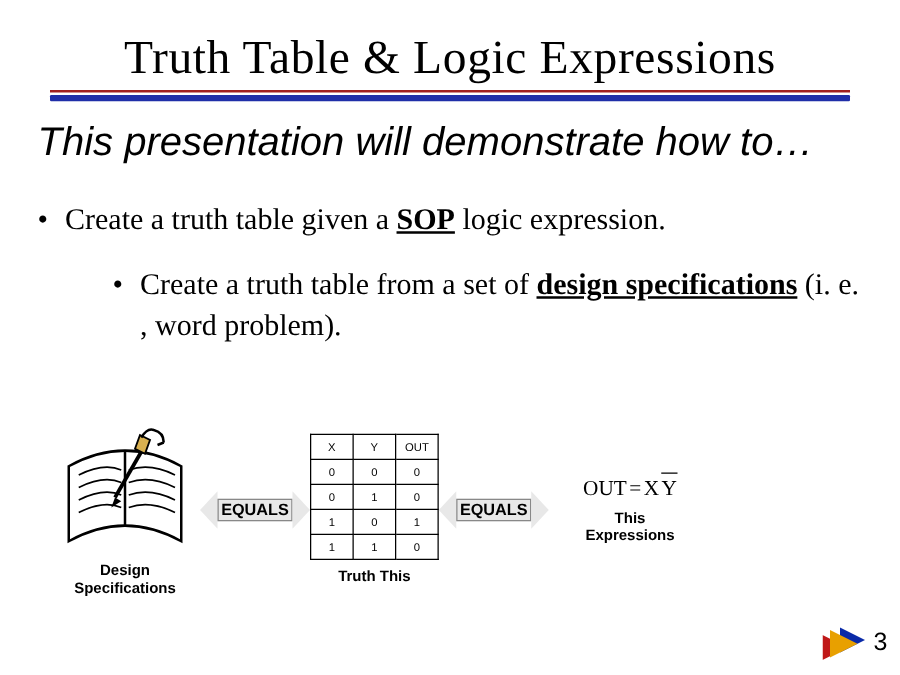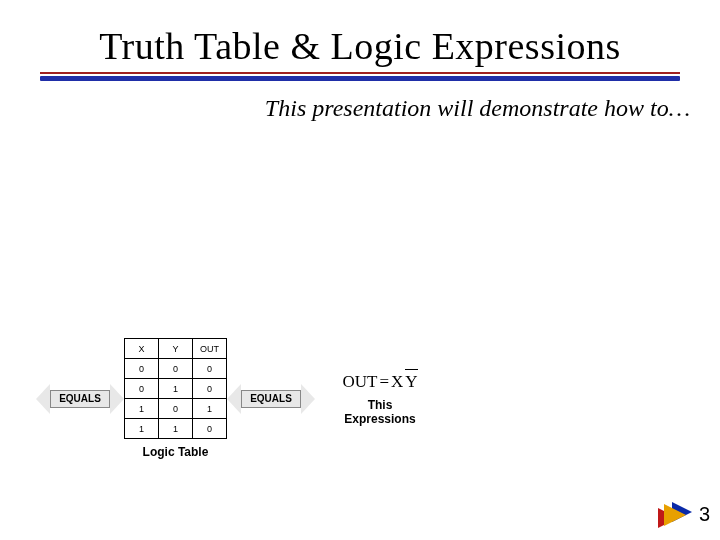--- a/index.html
+++ b/index.html
@@ -26,24 +26,24 @@
   }
   .title-rule {
     width: 640px;
     margin: 0 auto 14px auto;
   }
   .title-rule .reds { height: 2px; background: #a02020; }
   .title-rule .gap  { height: 2px; background: transparent; }
   .title-rule .blue { height: 5px; background: #1f2ea8; border-radius: 1px; }
 
   .subtitle {
-    font-family: Liberation Serif, serif;
+    font-family: Liberation Sans, sans-serif;
     font-style: italic;
-    font-size: 24px;
-    text-align: right;
+    font-size: 32px;
+    text-align: left;
     margin: 8px 0 28px 0;
   }
 
   ul.bullets { list-style: none; padding: 0; margin: 0; }
   ul.bullets > li {
     font-family: "Times New Roman", Times, serif;
     font-size: 24px;
     line-height: 1.35;
     position: relative;
     margin-bottom: 20px;
@@ -82,21 +82,21 @@
     position: relative;
   }
   .book-wrap { display: flex; flex-direction: column; align-items: center; width: 120px; }
 
   
   .eqarrow {
     width: 80px; height: 30px;
     position: relative;
     display: flex; align-items: center; justify-content: center;
     font-family: Arial, sans-serif;
-    font-size: 10px; font-weight: 700;
+    font-size: 13px; font-weight: 700;
   }
   .eqarrow .body {
     position: absolute;
     left: 10px; right: 10px; top: 6px; bottom: 6px;
     background: #e8e8e8;
     border: 1px solid #888;
   }
   .eqarrow .tri-l, .eqarrow .tri-r {
     position: absolute; width: 0; height: 0;
     border-top: 15px solid transparent;
@@ -166,23 +166,49 @@
 
   <div class="title">Truth Table &amp; Logic Expressions</div>
   <div class="title-rule">
     <div class="reds"></div>
       <div class="gap"></div>
       <div class="blue"></div>
   </div>
 
   <div class="subtitle">This presentation will demonstrate how to…</div>
 
+  <ul class="bullets">
+    <li>
+      <span>Create a truth table given a </span><span class="bold underline">SOP</span><span> logic expression.</span>
+    </li>
+    <li class="inner">
+      <span>Create a truth table from a set of </span><span class="bold underline">design specifications</span><span> (i. e. , word problem).</span>
+    </li>
+  </ul>
 
   <div class="diagram">
 
+    <div class="book-wrap">
+      <div class="book">
+        <svg viewBox="0 0 110 105" width="110" height="105">
+          <path d="M10 35 Q55 10 100 35 L100 95 Q55 70 10 95 Z" fill="#fff" stroke="#000" stroke-width="2"></path>
+          <path d="M55 22 L55 82" stroke="#000" stroke-width="2"></path>
+          <path d="M18 42 Q38 32 52 38 M18 52 Q38 42 52 48 M18 62 Q38 52 52 58 M18 72 Q38 62 52 68" stroke="#000" stroke-width="1.3" fill="none"></path>
+          <path d="M58 38 Q75 32 95 42 M58 48 Q75 42 95 52 M58 58 Q75 52 95 62 M58 68 Q75 62 95 72" stroke="#000" stroke-width="1.3" fill="none"></path>
+          <path d="M47 60 L70 20" stroke="#000" stroke-width="3"></path>
+          <path d="M67 10 L75 14 L71 25 L63 21 Z" fill="#d8b050" stroke="#000" stroke-width="1.5"></path>
+          <path d="M47 60 L44 68 L52 63 Z" fill="#000"></path>
+          <path d="M68 12 Q73 4 78 6 Q86 8 86 16 M86 16 L81 18" fill="none" stroke="#000" stroke-width="2"></path>
+        </svg>
+      </div>
+      <div class="caption">
+        <span>Design</span><br>
+        <span>Specifications</span>
+      </div>
+    </div>
 
     <div class="eqarrow">
       <div class="tri-l"></div>
         <div class="body"></div>
         <div class="tri-r"></div>
       <span>EQUALS</span>
     </div>
 
     <div class="tt-wrap">
       <table class="tt">
@@ -207,21 +233,21 @@
               <td>0</td>
               <td>1</td>
             </tr>
         <tr>
               <td>1</td>
               <td>1</td>
               <td>0</td>
             </tr>
       </tbody>
         </table>
-      <div class="caption">Logic Table</div>
+      <div class="caption">Truth This</div>
     </div>
 
     <div class="eqarrow">
       <div class="tri-l"></div>
         <div class="body"></div>
         <div class="tri-r"></div>
       <span>EQUALS</span>
     </div>
 
     <div class="le-wrap">

